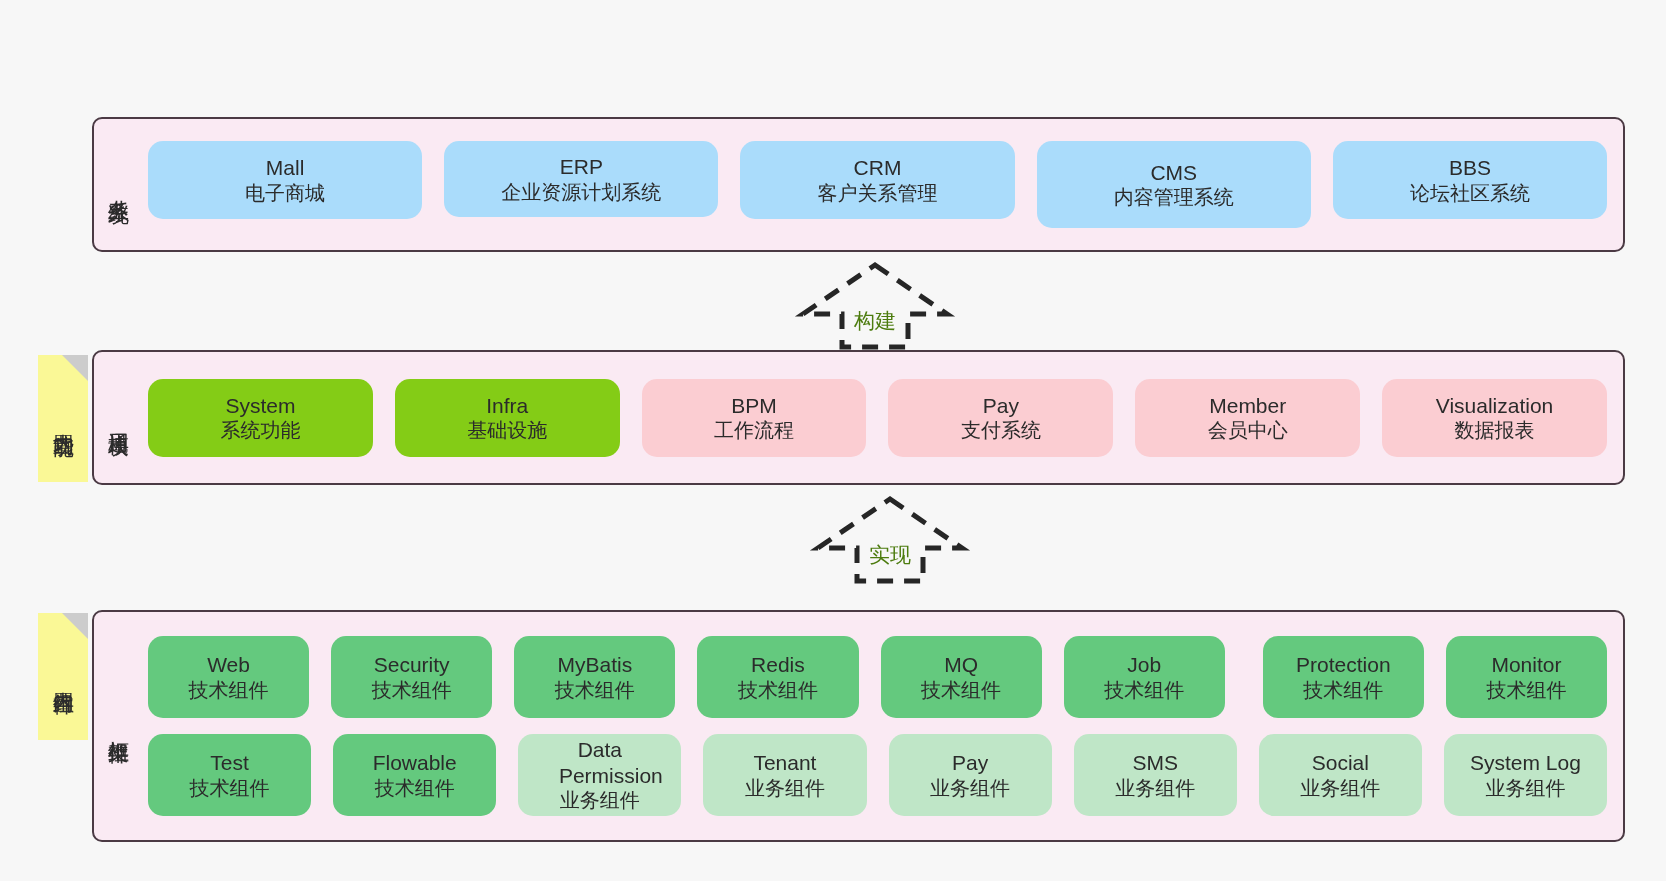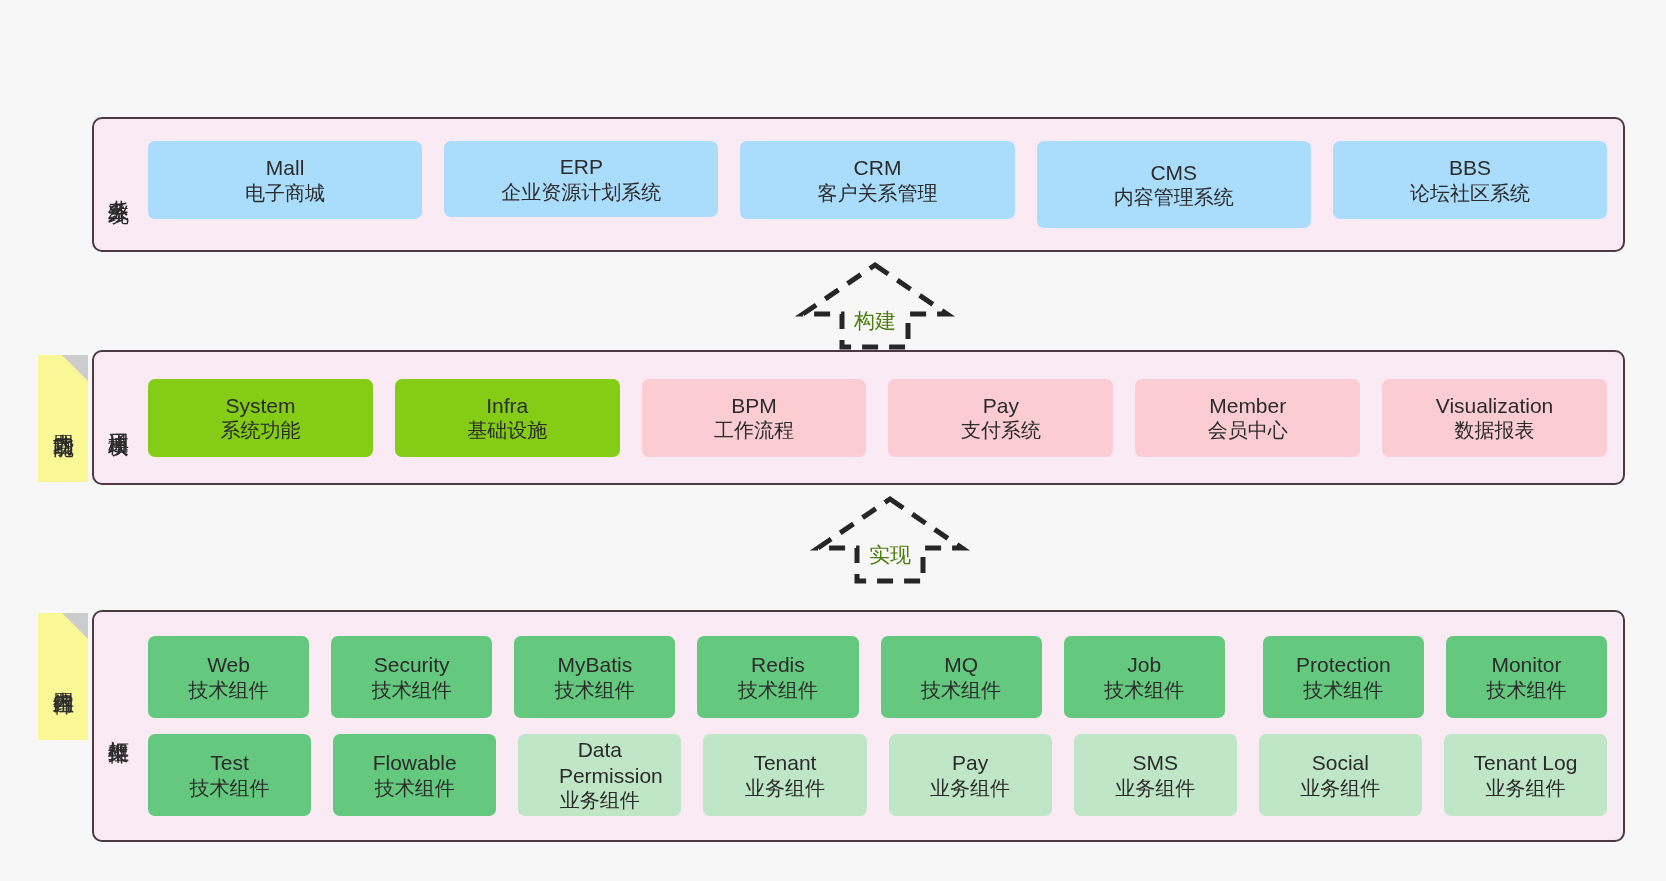--- a/index.html
+++ b/index.html
@@ -48,21 +48,21 @@
     justify-content: center;
     gap: 18px;
     padding: 0 16px 0 6px;
   }
   .row {
     display: flex;
     gap: 22px;
   }
   .cell {
     flex: 1 1 0;
-    border-radius: 7px;
+    border-radius: 15px;
     display: flex;
     flex-direction: column;
     align-items: center;
     justify-content: center;
     text-align: center;
     color: #2b2b2b;
     line-height: 1.22;
     box-sizing: border-box;
     padding: 4px 12px;
   }
@@ -266,21 +266,21 @@
         </div>
         <div class="cell c-lightgreen" style="height:82px;">
           <span class="en">SMS</span>
           <span class="cn">业务组件</span>
         </div>
         <div class="cell c-lightgreen" style="height:82px;">
           <span class="en">Social</span>
           <span class="cn">业务组件</span>
         </div>
         <div class="cell c-lightgreen" style="height:82px;">
-          <span class="en">Tenant Log</span>
+          <span class="en">System Log</span>
           <span class="cn">业务组件</span>
         </div>
       </div>
 
     </div>
   </div>
 
 </div>
 
 </body></html>

